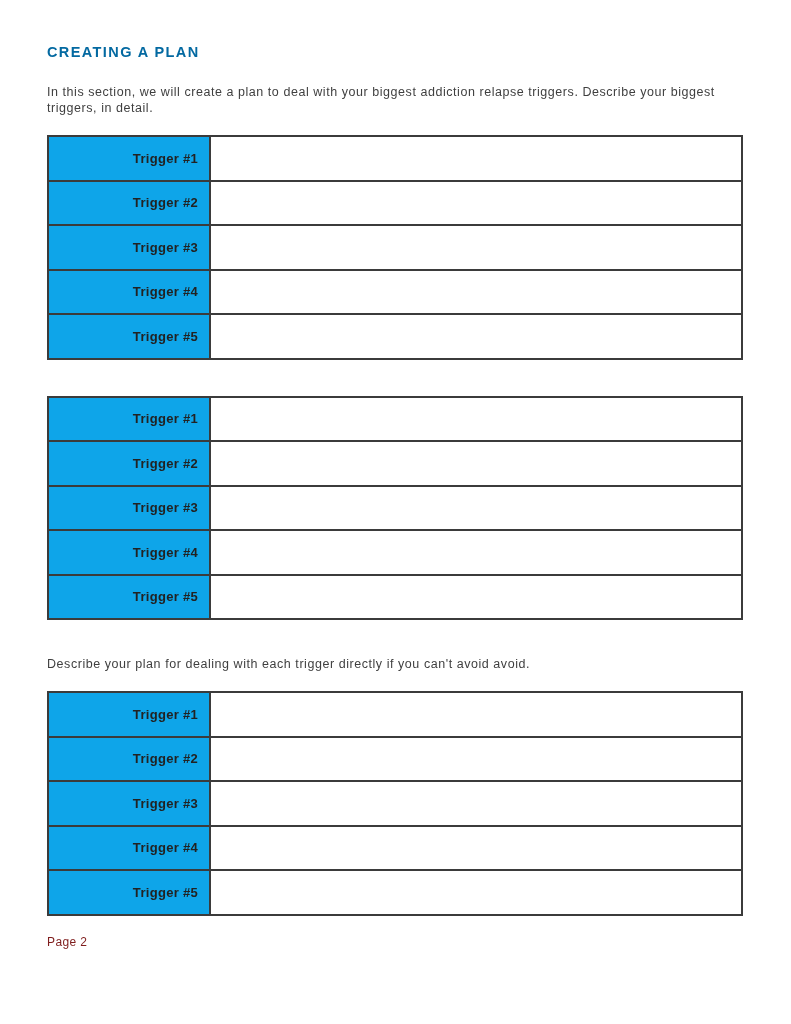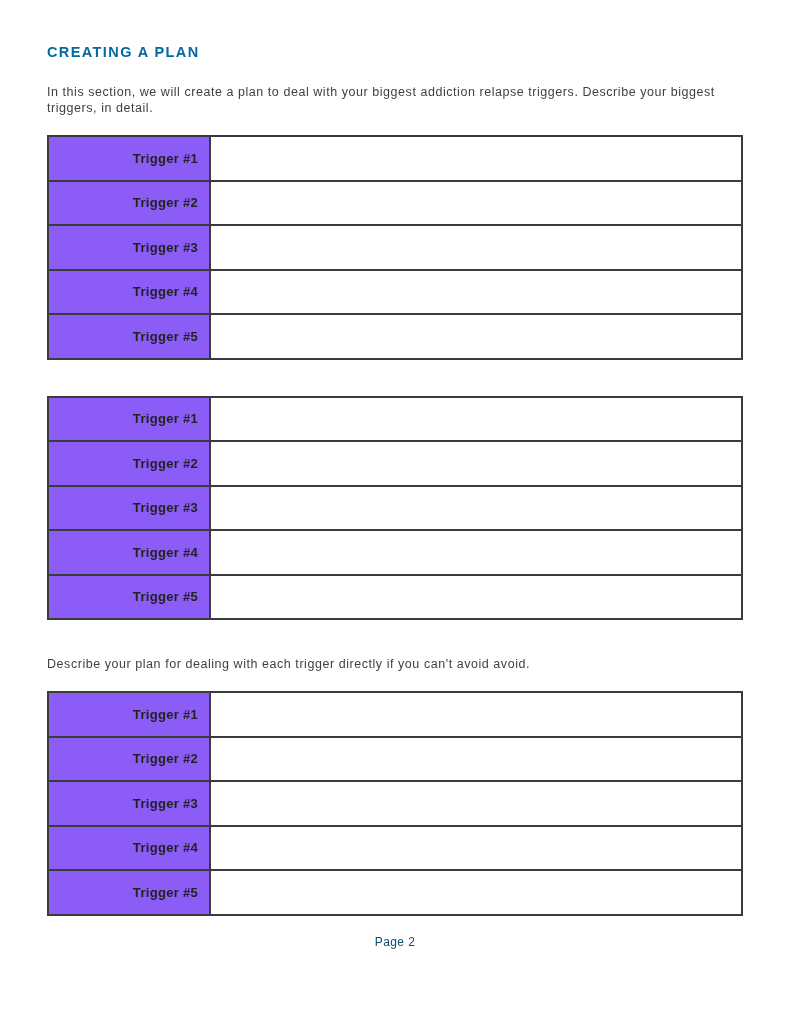--- a/index.html
+++ b/index.html
@@ -41,36 +41,36 @@
     table-layout: fixed;
   }
   table.trigger-table th,
   table.trigger-table td {
     border: 2px solid #3b3b3b;
     height: 44.5px;
     padding: 0;
   }
   table.trigger-table th {
     width: 162px;
-    background: #8b5cf6;
+    background: #0ea5e9;
     font-size: 13px;
     font-weight: bold;
     color: #222222;
     letter-spacing: 0.3px;
     text-align: right;
     padding-right: 11px;
     vertical-align: middle;
   }
   table.trigger-table td { background: #ffffff; }
   .footer {
     width: 696px;
-    text-align: center;
+    text-align: left;
     font-size: 12px;
     letter-spacing: 0.4px;
-    color: #0c4a6e;
+    color: #7f1d1d;
     margin-top: -17px;
   }
 </style>
 </head>
 <body>
 
 <div class="page">
   <div class="content">
 
     <h1 class="doc-title">CREATING A PLAN</h1>

